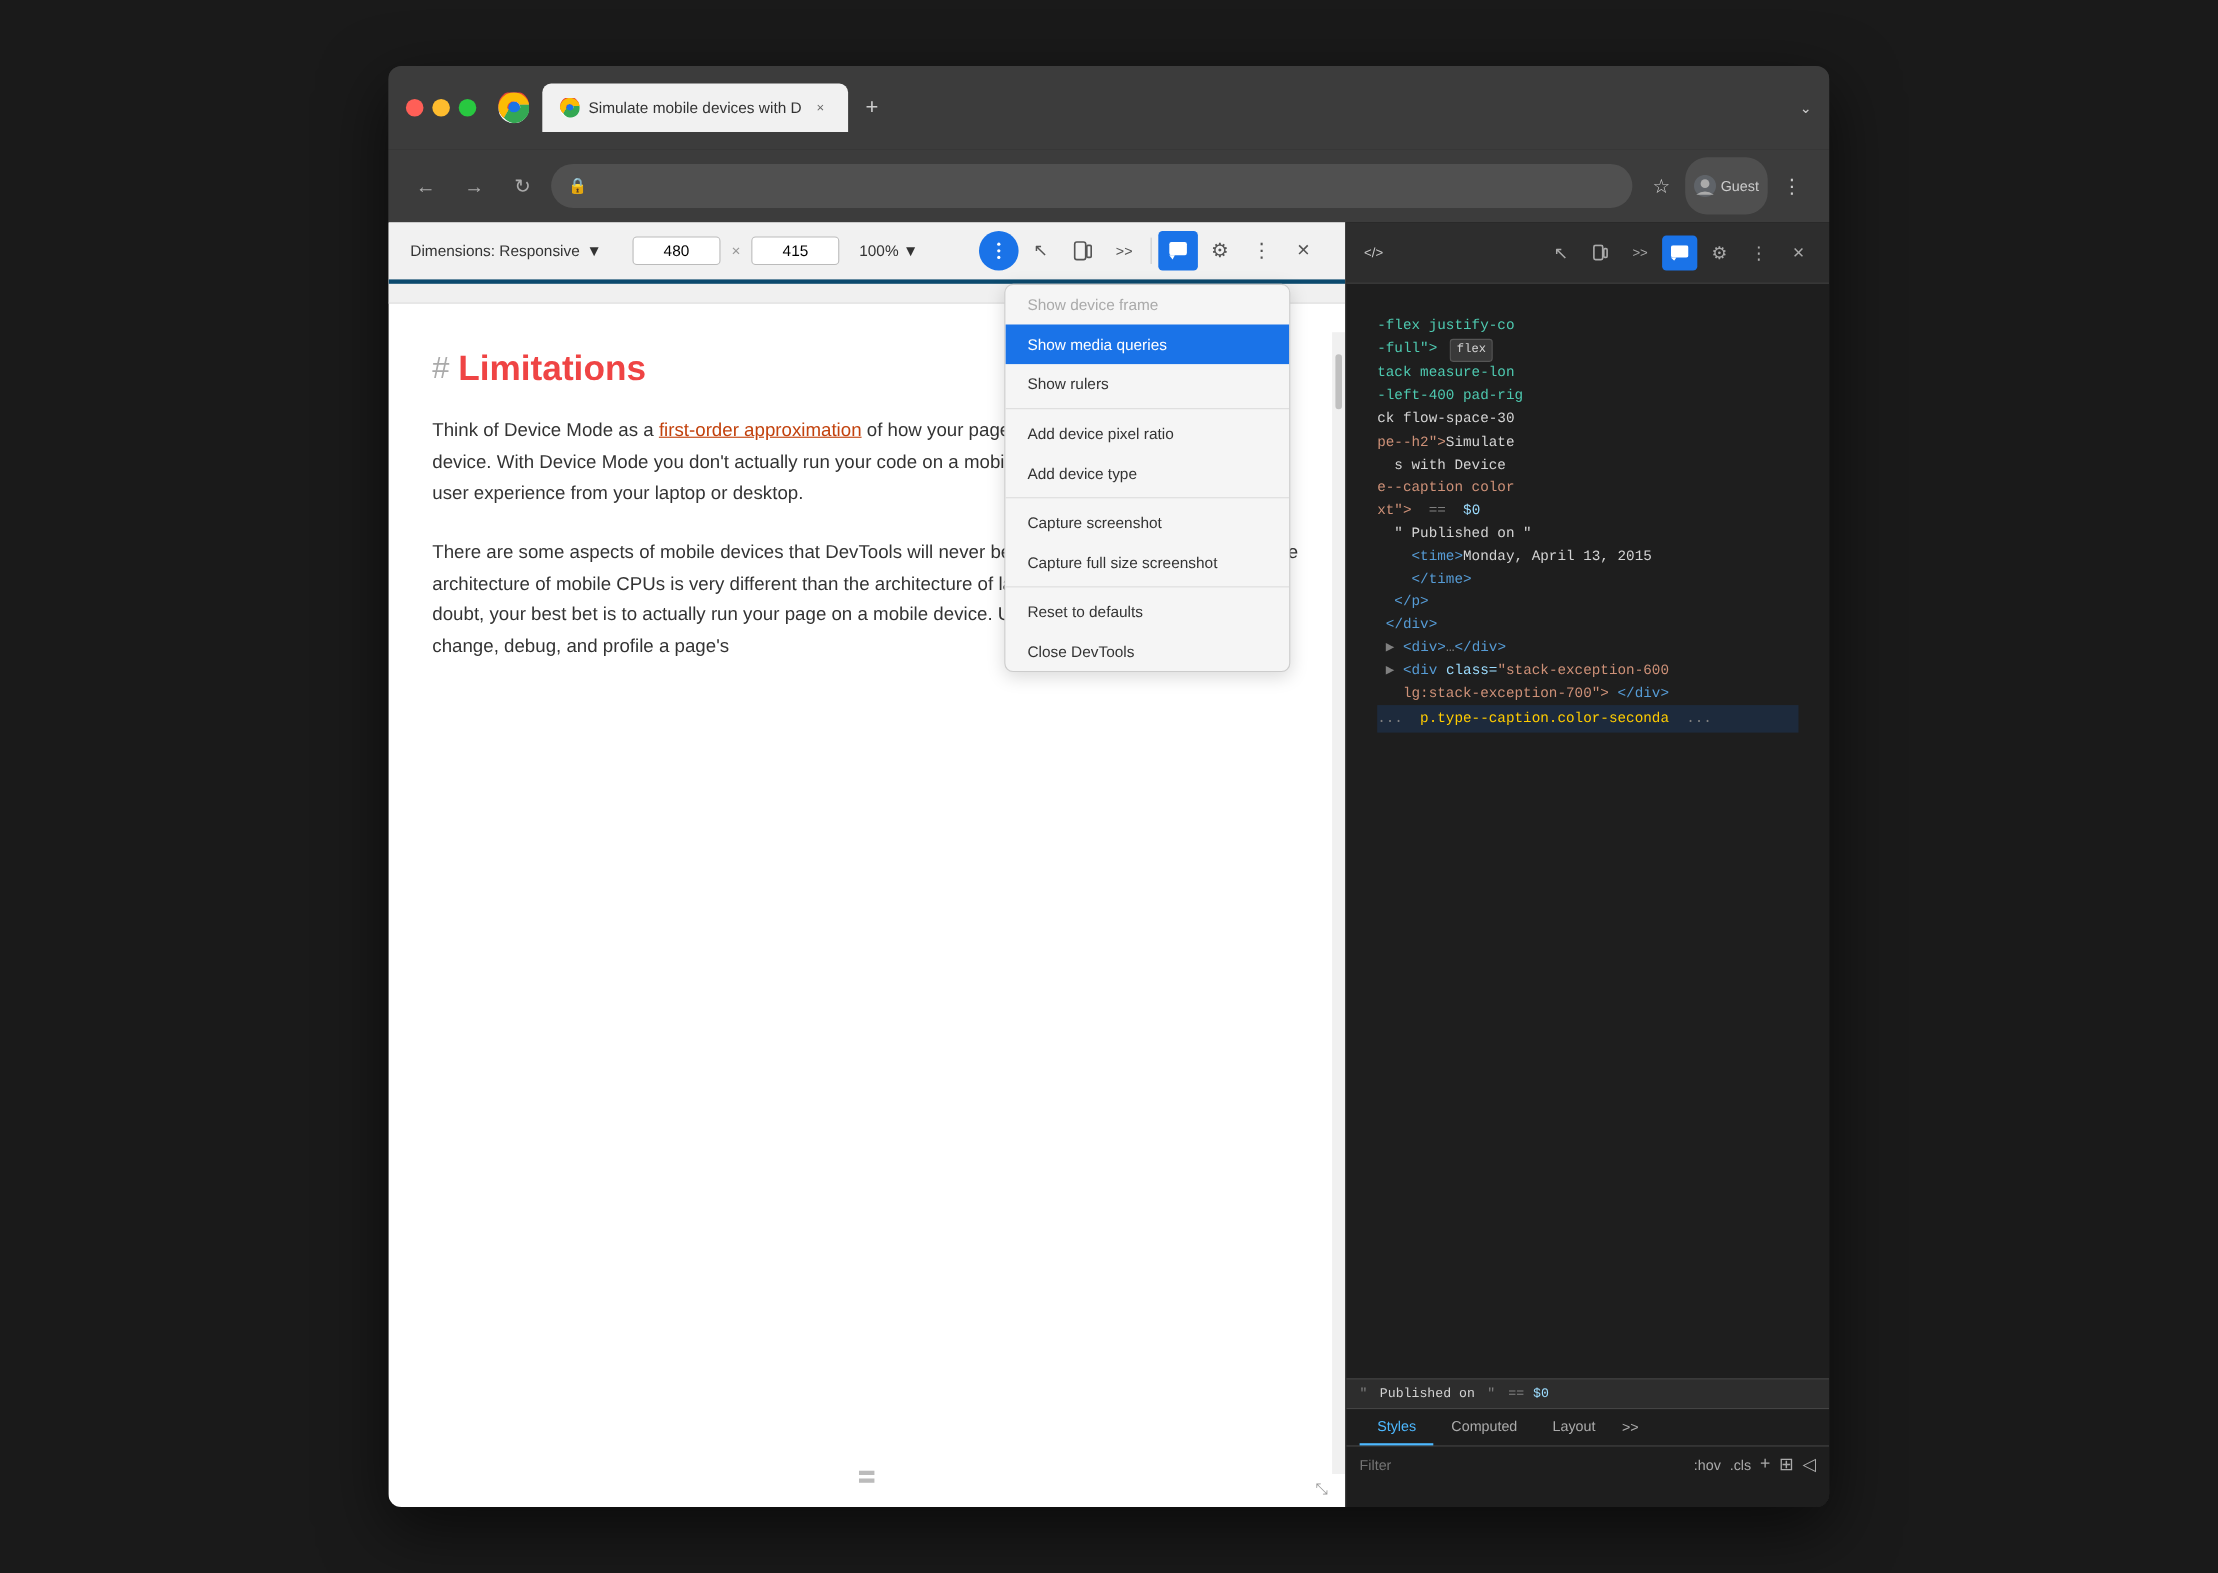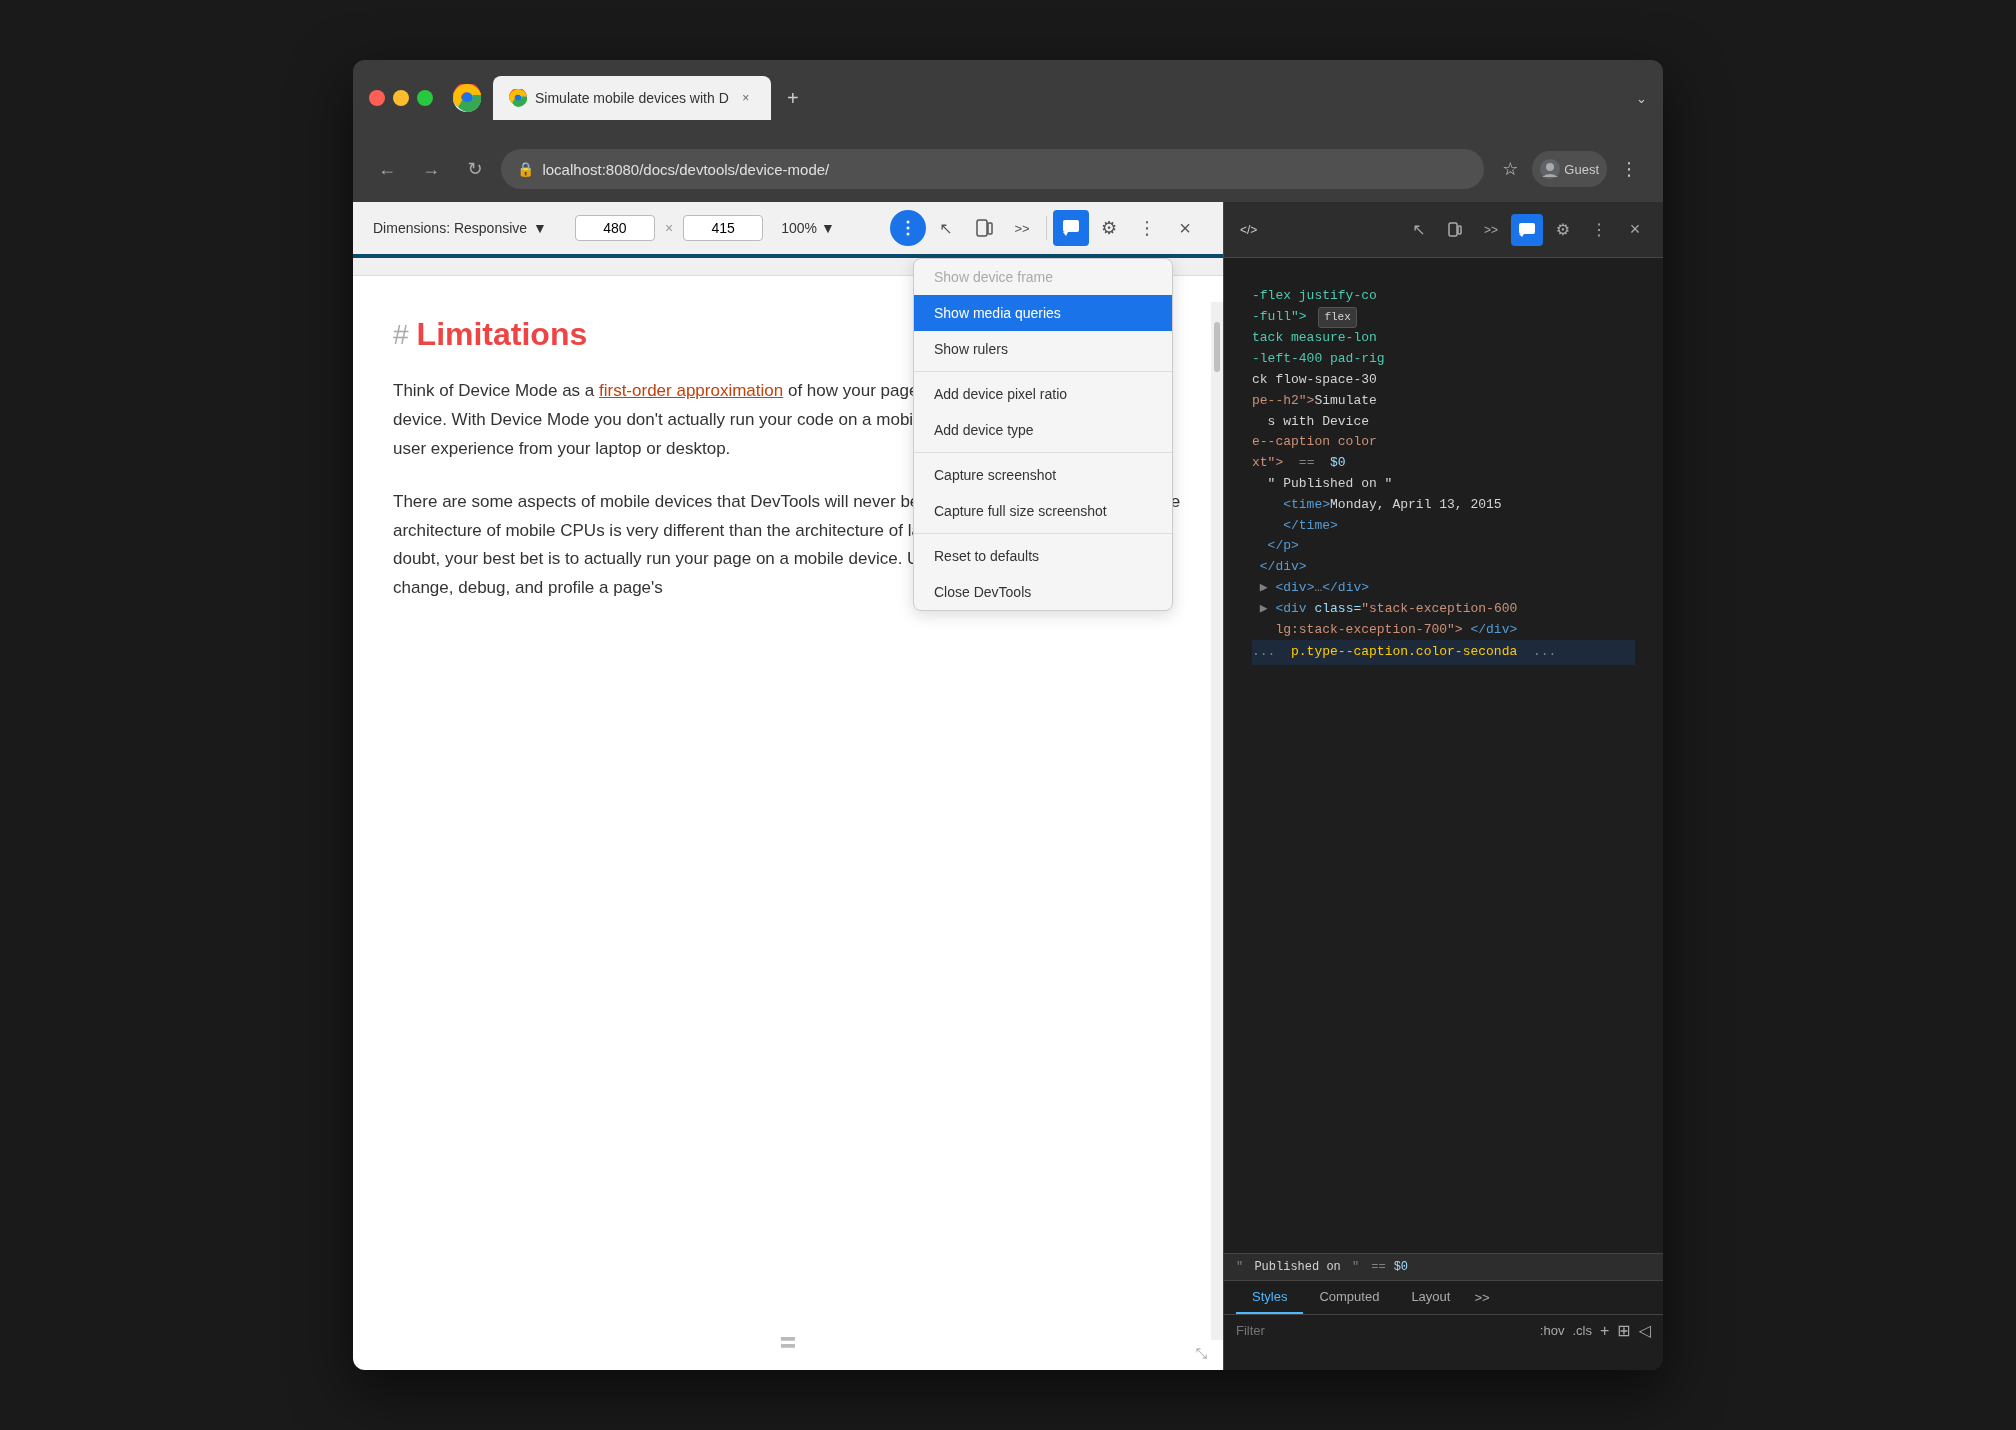--- a/index.html
+++ b/index.html
@@ -179,21 +179,21 @@
       align-items: center;
       justify-content: center;
       border-radius: 50%;
       color: #ccc;
       font-size: 18px;
       cursor: pointer;
     }
 
     .avatar-btn {
       width: 36px;
-      height: 36px;
+      height: 52px;
       display: flex;
       align-items: center;
       justify-content: center;
       gap: 4px;
       border-radius: 20px;
       background: rgba(255,255,255,0.1);
       color: #ccc;
       font-size: 13px;
       cursor: pointer;
       padding: 12px 8px;
@@ -554,21 +554,20 @@
       <div class="tab-overflow">⌄</div>
     </div>
   </div>
 
   <div class="nav-bar">
     <div class="nav-btn">←</div>
     <div class="nav-btn">→</div>
     <div class="nav-btn">↻</div>
     <div class="address-bar">
       <span class="lock-icon">🔒</span>
-      <span class="address-text">localhost:8080/docs/devtools/device-mode/</span>
     </div>
     <div class="nav-right">
       <div class="nav-icon-btn">☆</div>
       <div class="avatar-btn">
         <svg width="20" height="20" viewBox="0 0 20 20" fill="none">
           <circle cx="10" cy="10" r="10" fill="#5f6368"></circle>
           <circle cx="10" cy="8" r="4" fill="#aaa"></circle>
           <path d="M2 18 Q10 12 18 18" fill="#aaa"></path>
         </svg>
         <span>Guest</span>

